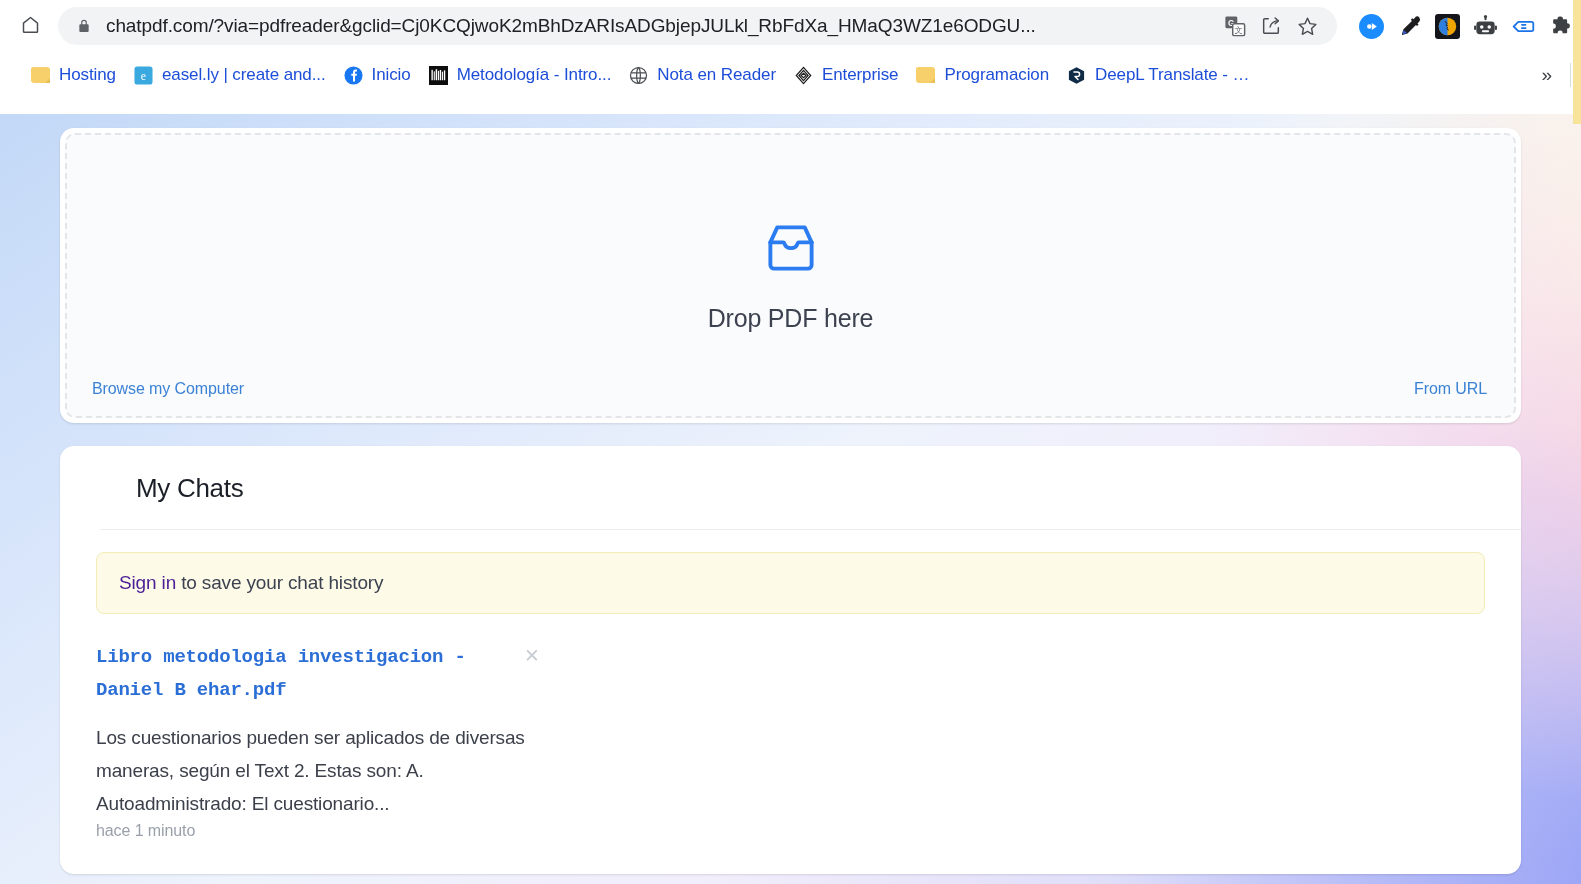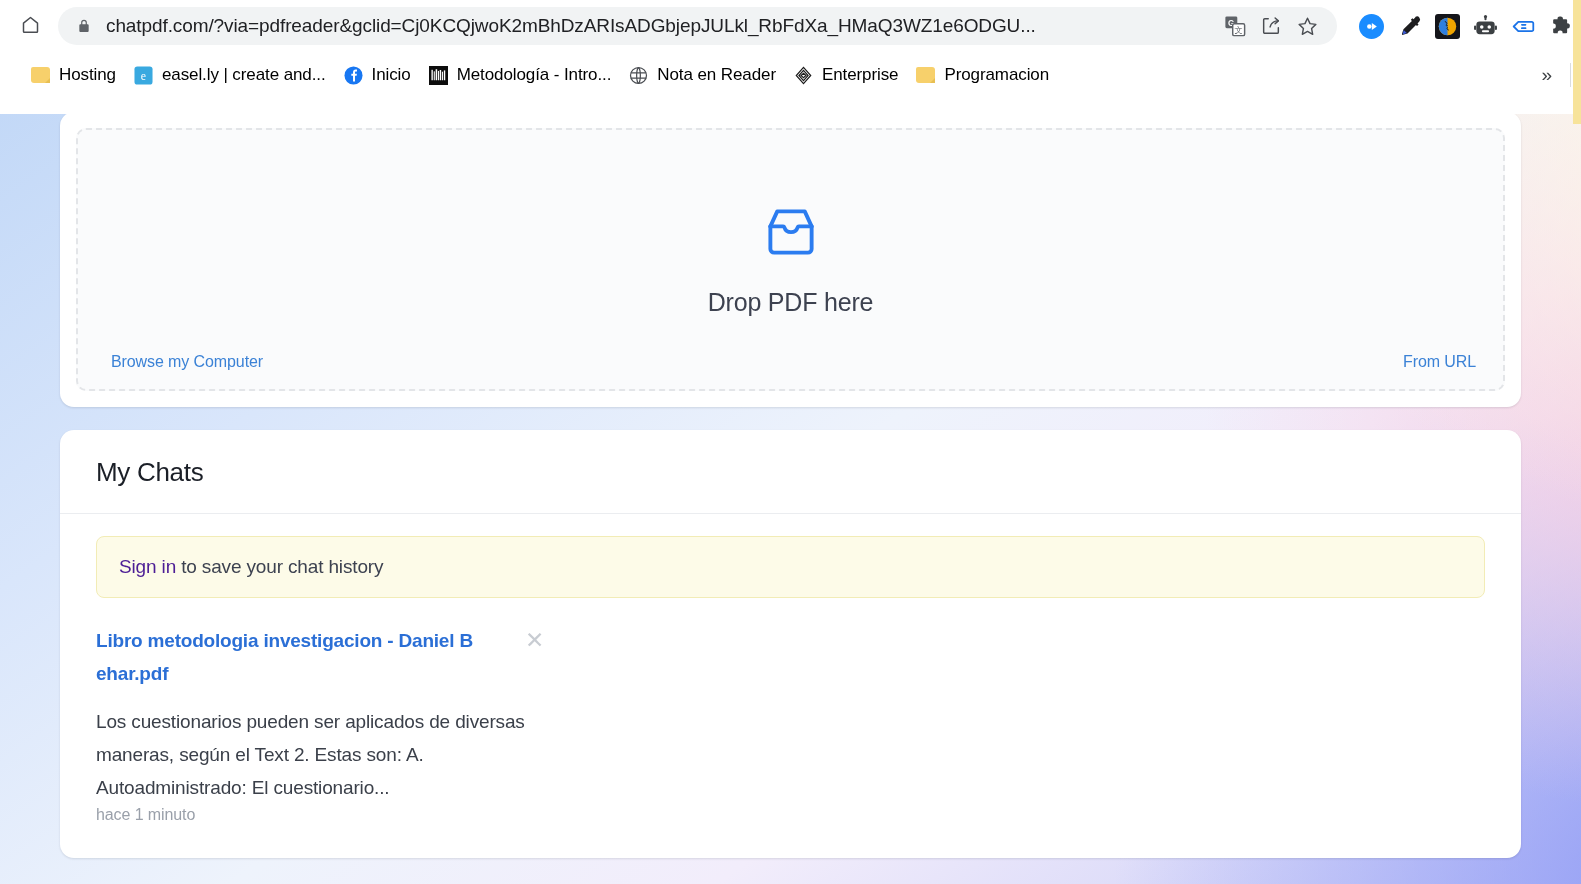--- a/index.html
+++ b/index.html
@@ -122,21 +122,21 @@
     flex: 0 0 auto;
     max-width: 210px;
   }
   .bm-icon {
     width: 19px; height: 19px;
     flex: 0 0 auto;
     display: flex; align-items: center; justify-content: center;
   }
   .bm-label {
     font-size: 17px;
-    color: #000000;
+    color: #1d4ed8;
     white-space: nowrap;
     overflow: hidden;
     text-overflow: ellipsis;
     letter-spacing: -0.1px;
     text-align: right;
   }
   .bm-overflow {
     margin-left: auto;
     padding: 4px 12px;
     font-size: 19px;
@@ -181,24 +181,24 @@
     overflow: hidden;
   }
 
   .page-inner {
     width: 1581px;
     padding: 0 60px;
   }
 
   
   .upload-card {
-    margin-top: 14px;
+    margin-top: 30px;
     background: #ffffff;
     border-radius: 14px;
-    padding: 16px;
+    padding: 5px;
     box-shadow: 0 1px 3px rgba(16,24,40,0.07), 0 1px 2px rgba(16,24,40,0.05);
     height: 295px;
     position: relative;
   }
   .dropzone {
     border: 2px dashed #e3e5e8;
     border-radius: 10px;
     background: #fafbfc;
     height: 100%;
     position: relative;
@@ -213,34 +213,35 @@
     color: #3d4250;
     letter-spacing: -0.2px;
   }
   .drop-link {
     position: absolute;
     bottom: 18px;
     font-size: 16px;
     color: #3b82d6;
     letter-spacing: -0.1px;
   }
-  .drop-link.left { left: 33px; }
+  .drop-link.left { left: 25px; }
   .drop-link.right { right: 27px; }
 
   
   .chats-card {
     margin-top: 23px;
     background: #ffffff;
     border-radius: 14px;
     box-shadow: 0 1px 3px rgba(16,24,40,0.07), 0 1px 2px rgba(16,24,40,0.05);
     overflow: hidden;
   }
   .chats-header {
     padding: 27px 36px 25px 36px;
     border-bottom: 1px solid #ebedf0;
+    margin-left: 40px;
   }
   .chats-title {
     font-size: 26px;
     font-weight: 400;
     color: #1b1f27;
     letter-spacing: -0.3px;
   }
   .chats-body { padding: 22px 36px 34px 36px; }
 
   .signin-banner {
@@ -254,20 +255,21 @@
   }
   .signin-link {
     color: #4c1d95;
     text-align: right;
   }
 
   .chat-item { margin-top: 27px; max-width: 480px; }
   .chat-title-row {
     display: flex;
     align-items: flex-start;
+    font-family: Liberation Mono, monospace;
   }
   .chat-title {
     font-size: 19px;
     font-weight: bold;
     color: #2b6fd6;
     line-height: 1.72;
     letter-spacing: -0.2px;
     max-width: 420px;
   }
   .chat-close {
@@ -467,20 +469,29 @@
       <span class="bm-label">Enterprise</span>
     </div>
 
     <div class="bookmark">
       <span class="bm-icon">
           <span class="folder-ic"></span>
         </span>
       <span class="bm-label">Programacion</span>
     </div>
 
+    <div class="bookmark">
+      <span class="bm-icon">
+        <svg viewBox="0 0 20 20" width="19" height="19">
+          <path d="M10 1.2 18 5.6v8.8L10 18.8 2 14.4V5.6z" fill="#0f2b46"></path>
+          <path d="M7.3 6.3h3.6a2.4 2.4 0 0 1 0 4.8H8.4l3.2 3.2" stroke="#ffffff" stroke-width="1.5" fill="none" stroke-linecap="round" stroke-linejoin="round"></path>
+        </svg>
+      </span>
+      <span class="bm-label">DeepL Translate - El...</span>
+    </div>
 
     <div class="bm-overflow">»</div>
     <div class="bm-divider"></div>
   </div>
 </div>
 
 <div class="page">
   <div class="page-inner">
 
     <div class="upload-card">

